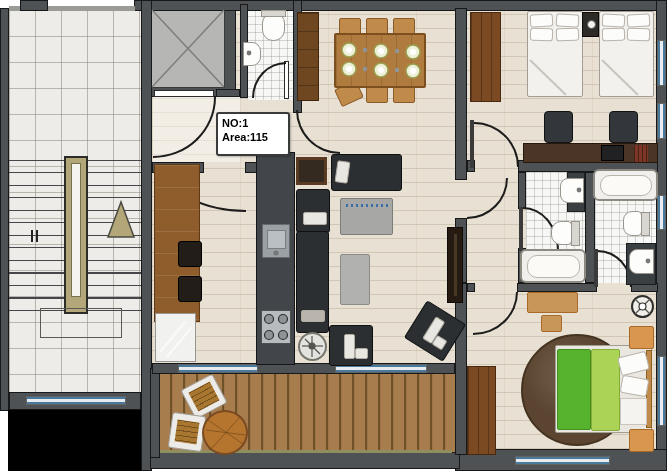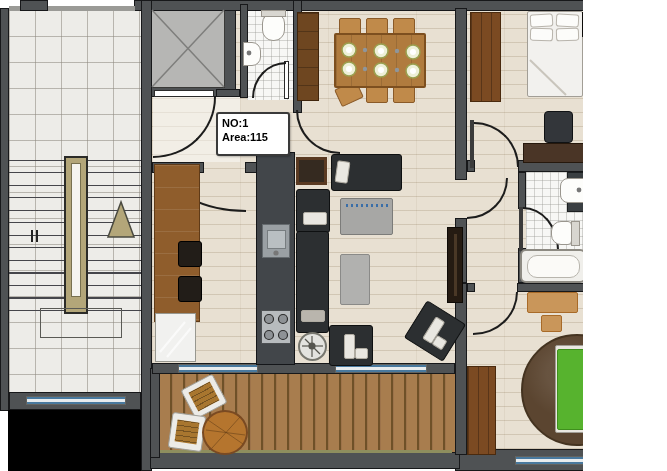--- a/index.html
+++ b/index.html
@@ -1,16 +1,16 @@
 <!DOCTYPE html>
 <html><head>
 <meta charset="utf-8">
 <style>
   html,body{margin:0;padding:0;background:#ffffff;}
-  #plan{position:relative;width:583px;height:471px;background:#ffffff;overflow:hidden;
+  #plan{position:relative;width:667px;height:471px;background:#ffffff;overflow:hidden;
         font-family:"Liberation Sans",sans-serif;}
   .abs{position:absolute;box-sizing:border-box;}
   .wall{position:absolute;box-sizing:border-box;background:#4f5254;border:1px solid #17181a;}
   .wood{background-color:#e8e0d2;
     background-image:repeating-linear-gradient(180deg, rgba(120,95,60,.20) 0 1px, transparent 1px 14px),
                      repeating-linear-gradient(90deg, rgba(120,95,60,.08) 0 1px, transparent 1px 88px);}
   .pale{background:rgba(255,255,255,.45);}
   .marble{background-color:#edece8;
     background-image:repeating-linear-gradient(180deg, rgba(140,135,125,.55) 0 1px, transparent 1px 26px),
                      repeating-linear-gradient(90deg, rgba(140,135,125,.55) 0 1px, transparent 1px 26px);}

